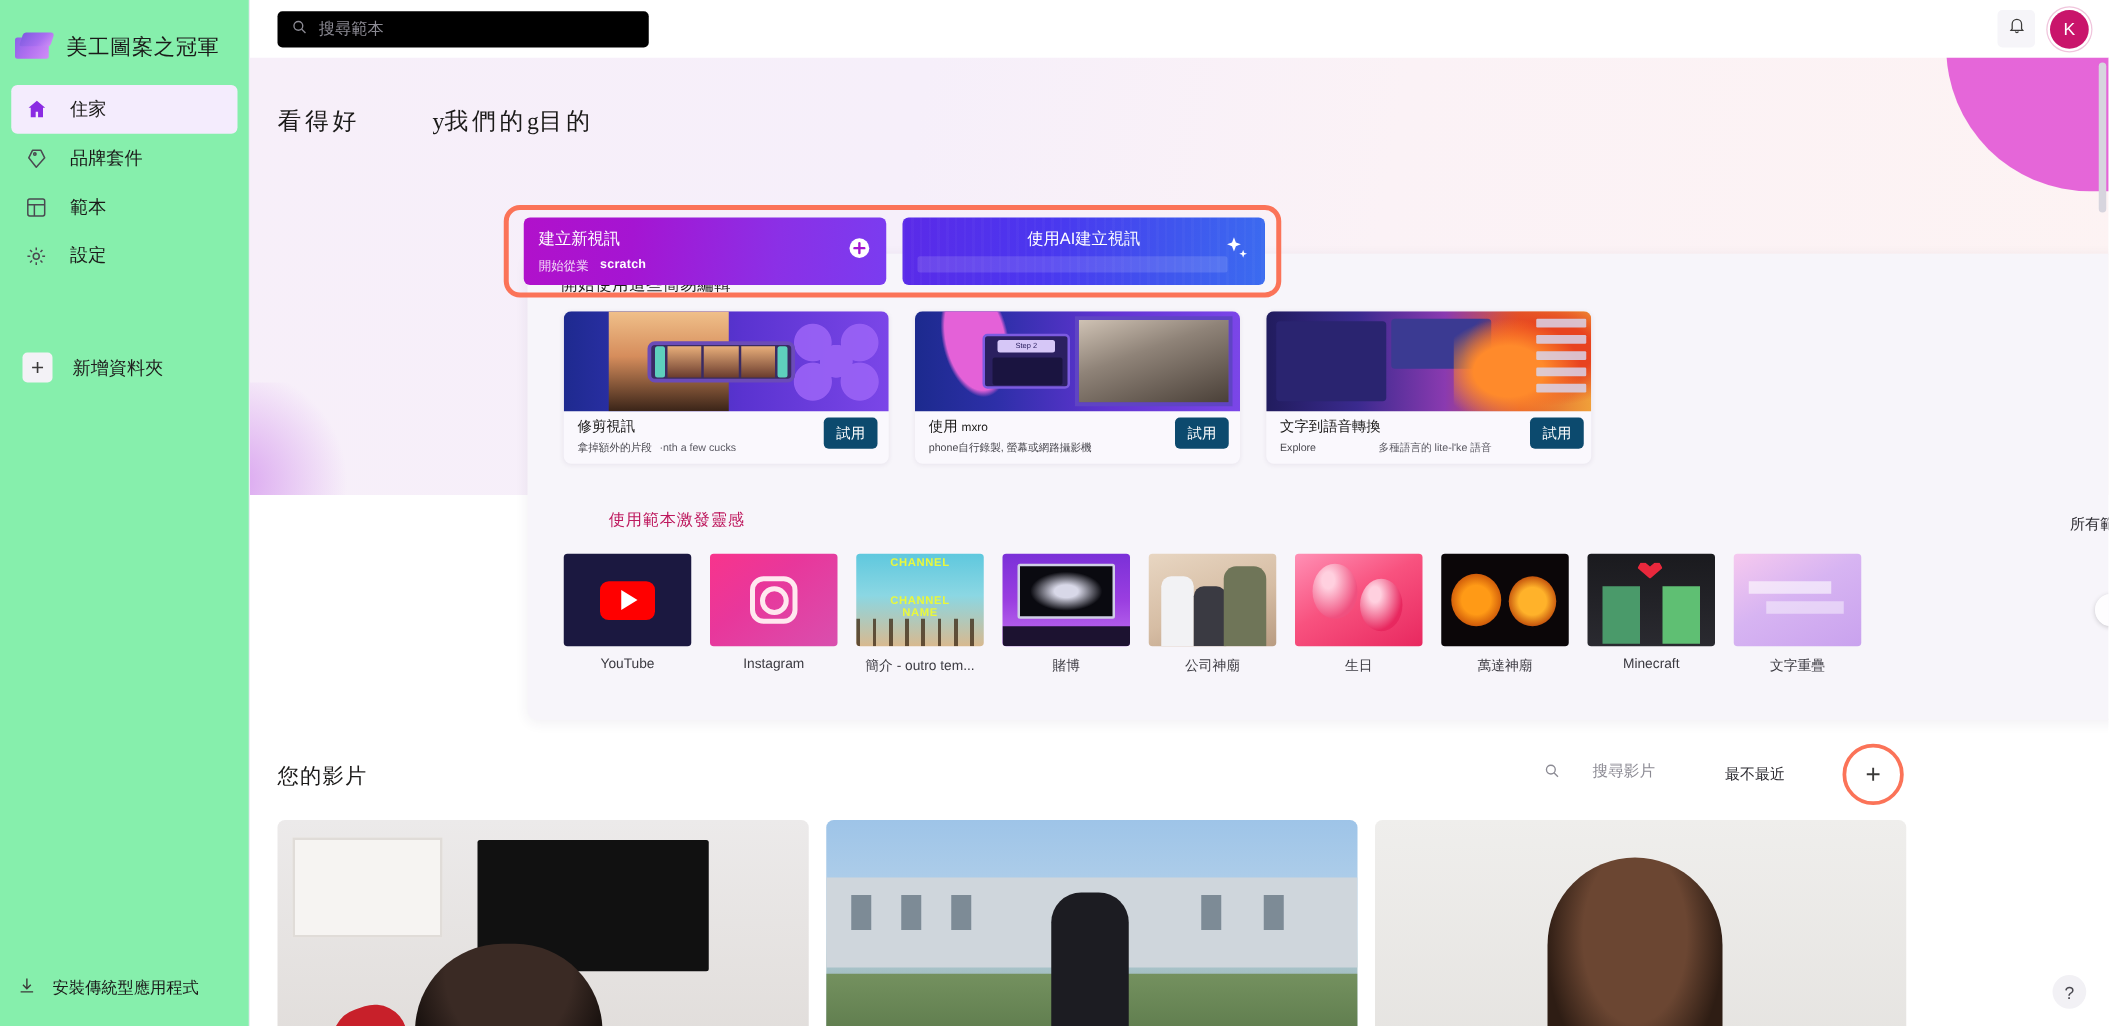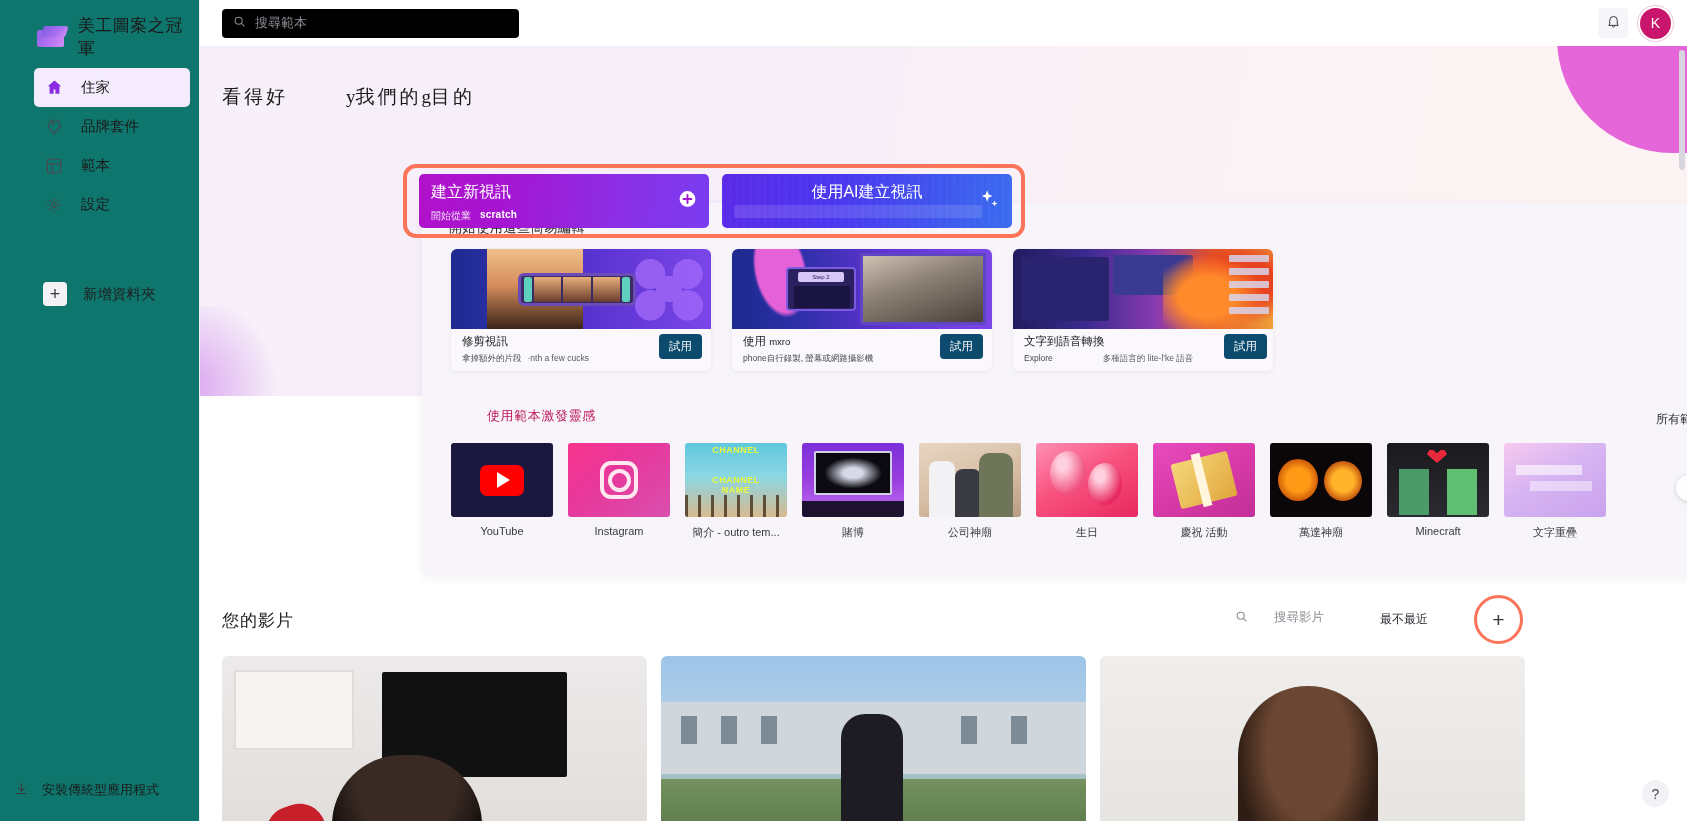--- a/index.html
+++ b/index.html
@@ -8,26 +8,25 @@
     overflow: hidden;
     font-family: "Liberation Sans", "DejaVu Sans", sans-serif;
     background: #ffffff;
     color: #201f1e;
   }
   #app { position: relative; width: 1687px; height: 821px; display: flex; }
 
   
   .sidebar {
     width: 200px; height: 821px;
-    background: #0f766e;
+    background: #86efac;
     border-right: 1px solid #ececf1;
     position: relative;
     flex: 0 0 200px;
     z-index: 30;
-    padding-left: 25px;
   }
   .brand { display: flex; align-items: center; gap: 11px; padding: 18px 0 0 12px; height: 56px; }
   .brand-logo {
     width: 30px; height: 24px; position: relative;
   }
   .brand-logo .b1 {
     position: absolute; left: 0; top: 5px; width: 27px; height: 17px;
     background: linear-gradient(120deg,#8a63e8 0%, #b06ff0 45%, #d08ef7 100%);
     border-radius: 2px;
   }
@@ -129,21 +128,21 @@
     width: 290px; height: 54px; border-radius: 5px; position: relative;
     cursor: pointer; padding: 8px 12px; color: #fff; overflow: hidden;
   }
   .cta-a { background: linear-gradient(95deg,#b111cb 0%, #a515d2 30%, #8b30e6 70%, #7a3cf0 100%); }
   .cta-b { background: linear-gradient(100deg,#5b2ae8 0%, #4a37ef 40%, #3f57ee 75%, #3b6cf0 100%); text-align: center; }
   .cta-b .streak {
     position: absolute; left: 0; top: 0; width: 100%; height: 100%;
     background: repeating-linear-gradient(90deg, rgba(255,255,255,.05) 0 2px, rgba(255,255,255,0) 2px 7px);
     opacity: .5;
   }
-  .cta-title { font-size: 16px; position: relative; z-index: 2; }
+  .cta-title { font-size: 13px; position: relative; z-index: 2; }
   .cta-sub { font-size: 10px; margin-top: 6px; position: relative; z-index: 2; display: flex; gap: 9px; align-items: flex-start; }
   .cta-sub .soft { opacity: .86; }
   .cta-sub .lat { font-family: "Liberation Sans", sans-serif; font-weight: bold; letter-spacing: .2px; }
   .cta-b .cta-barline {
     position: absolute; left: 12px; top: 31px; width: 248px; height: 13px;
     background: rgba(255,255,255,.13); border-radius: 2px;
   }
   .cta-ico { position: absolute; right: 12px; top: 50%; transform: translateY(-50%); z-index: 3; }
 
   
@@ -556,27 +555,20 @@
                 <div class="p2"></div>
                 <div class="p3"></div>
               </div>
             <div class="glabel">公司神廟</div>
           </div>
           <div class="gitem">
             <div class="gthumb g-bal"></div>
             <div class="glabel">生日</div>
           </div>
           <div class="gitem">
-            <div class="gthumb g-gift">
-                <div class="box"></div>
-                <div class="rib"></div>
-              </div>
-            <div class="glabel">慶祝 活動</div>
-          </div>
-          <div class="gitem">
             <div class="gthumb g-hw">
                 <div class="pk1"></div>
                 <div class="pk2"></div>
               </div>
             <div class="glabel">萬達神廟</div>
           </div>
           <div class="gitem">
             <div class="gthumb g-mc">
                 <div class="heart"></div>
                 <div class="steve"></div>

